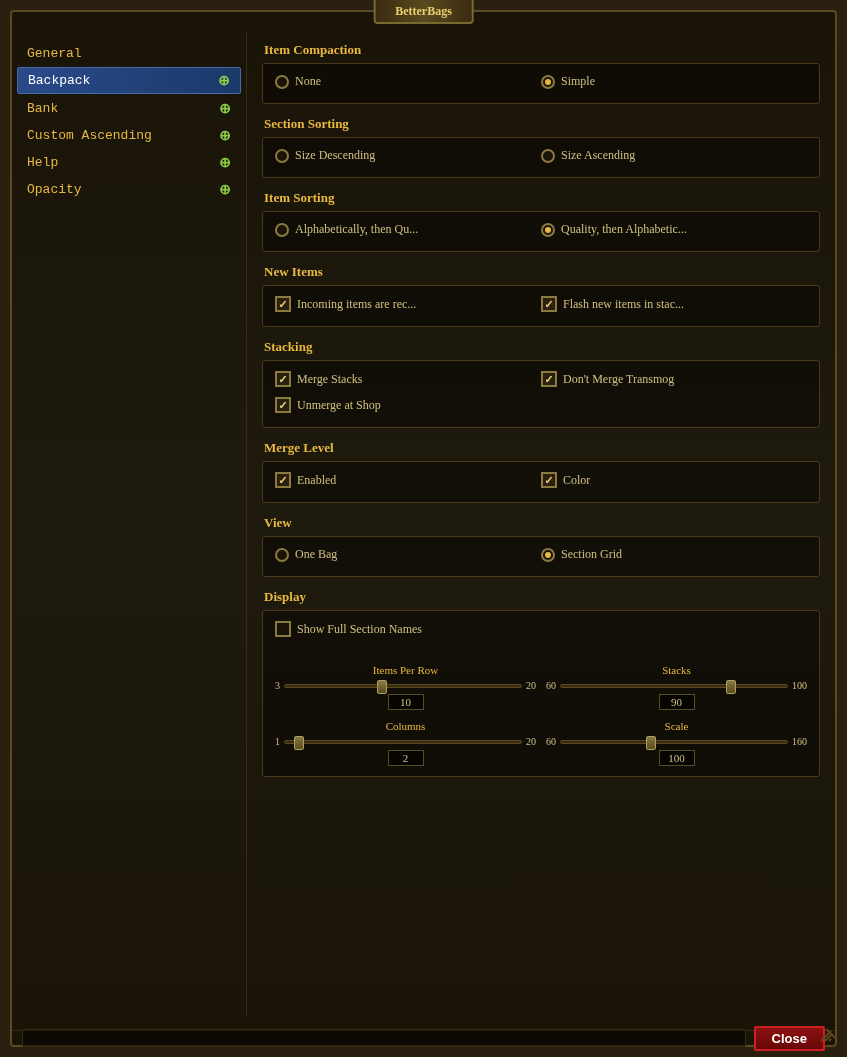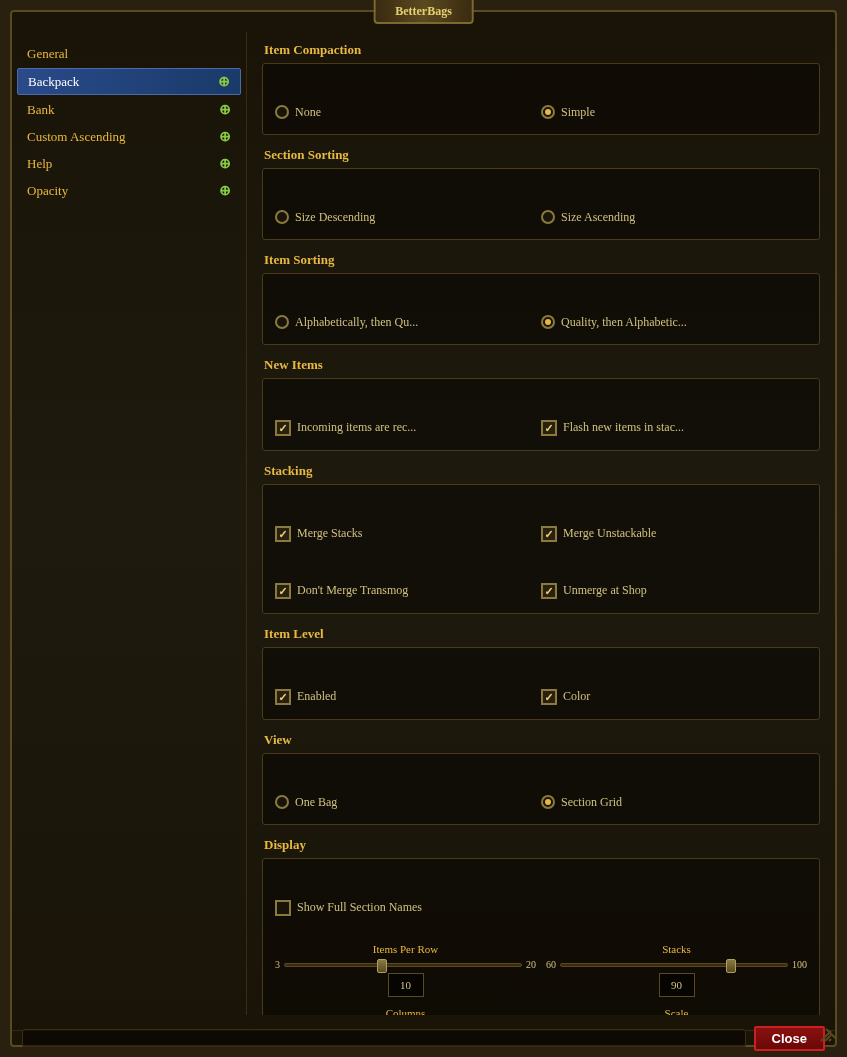--- a/index.html
+++ b/index.html
@@ -81,22 +81,22 @@
       border-radius: 2px;
       margin-bottom: 2px;
     }
     .sidebar-item.active {
       background: linear-gradient(90deg, #2a4a8a, #1a3a6a);
       border: 1px solid #4a6aaa;
     }
     .sidebar-item-label {
       font-size: 13px;
     }
-    .sidebar-item.active .sidebar-item-label { color: #ffffff; }
-    .sidebar-item:not(.active) .sidebar-item-label { color: #e8b840; }
+    .sidebar-item.active .sidebar-item-label { color: #ffffff; font-family: Liberation Mono, monospace; }
+    .sidebar-item:not(.active) .sidebar-item-label { color: #e8b840; font-family: Liberation Mono, monospace; }
     .sidebar-plus {
       color: #88cc44;
       font-size: 14px;
       font-weight: bold;
     }
 
     
     .main-panel {
       flex: 1;
       padding: 10px 15px;
@@ -122,25 +122,24 @@
     }
 
     
     .option-row {
       display: flex;
       flex-wrap: wrap;
       gap: 6px 0;
     }
     .option-item {
       display: flex;
-      align-items: flex-start;
+      align-items: flex-end;
       width: 50%;
       margin-bottom: 4px;
       cursor: pointer;
-      margin-top: 31px;
     }
 
     
     .radio-btn {
       width: 14px; height: 14px;
       border-radius: 50%;
       border: 2px solid #8a7a40;
       background: #1a1408;
       margin-right: 6px;
       flex-shrink: 0;
@@ -254,21 +253,21 @@
       top: -5px;
       transform: translateX(-50%);
     }
     .slider-value-box {
       background: rgba(0,0,0,0.6);
       border: 1px solid #5a4a20;
       color: #d0c080;
       font-size: 11px;
       text-align: center;
       width: 36px;
-      height: 24px;
+      height: 16px;
       display: flex;
       align-items: center;
       justify-content: center;
       margin: 3px auto 0;
     }
 
     ::-webkit-scrollbar { width: 6px; }
     ::-webkit-scrollbar-track { background: #1a1408; }
     ::-webkit-scrollbar-thumb { background: #5a4a20; border-radius: 3px; }
   </style>
@@ -377,36 +376,32 @@
       <div class="section">
         <div class="section-title">Stacking</div>
         <div class="section-box">
           <div class="option-row">
             <div class="option-item">
               <div class="check-btn checked"></div>
               <span class="option-label">Merge Stacks</span>
             </div>
             <div class="option-item">
               <div class="check-btn checked"></div>
-              <span class="option-label">Merge Unstackable</span>
-            </div>
-            <div class="option-item">
-              <div class="check-btn checked"></div>
               <span class="option-label">Don't Merge Transmog</span>
             </div>
             <div class="option-item">
               <div class="check-btn checked"></div>
               <span class="option-label">Unmerge at Shop</span>
             </div>
           </div>
         </div>
       </div>
 
       <div class="section">
-        <div class="section-title">Item Level</div>
+        <div class="section-title">Merge Level</div>
         <div class="section-box">
           <div class="option-row">
             <div class="option-item">
               <div class="check-btn checked"></div>
               <span class="option-label">Enabled</span>
             </div>
             <div class="option-item">
               <div class="check-btn checked"></div>
               <span class="option-label">Color</span>
             </div>

